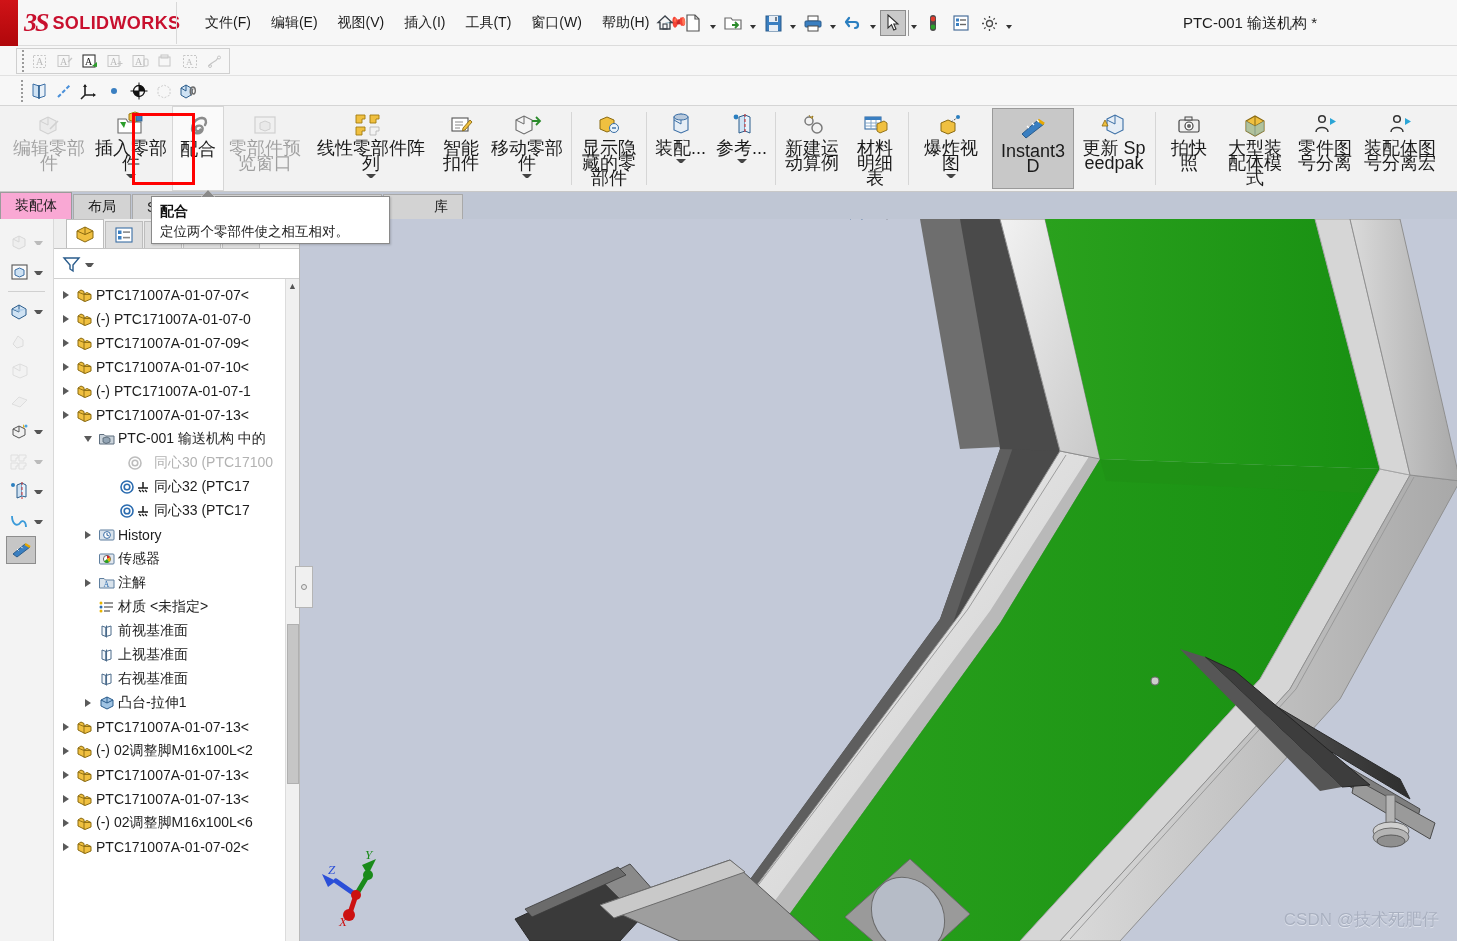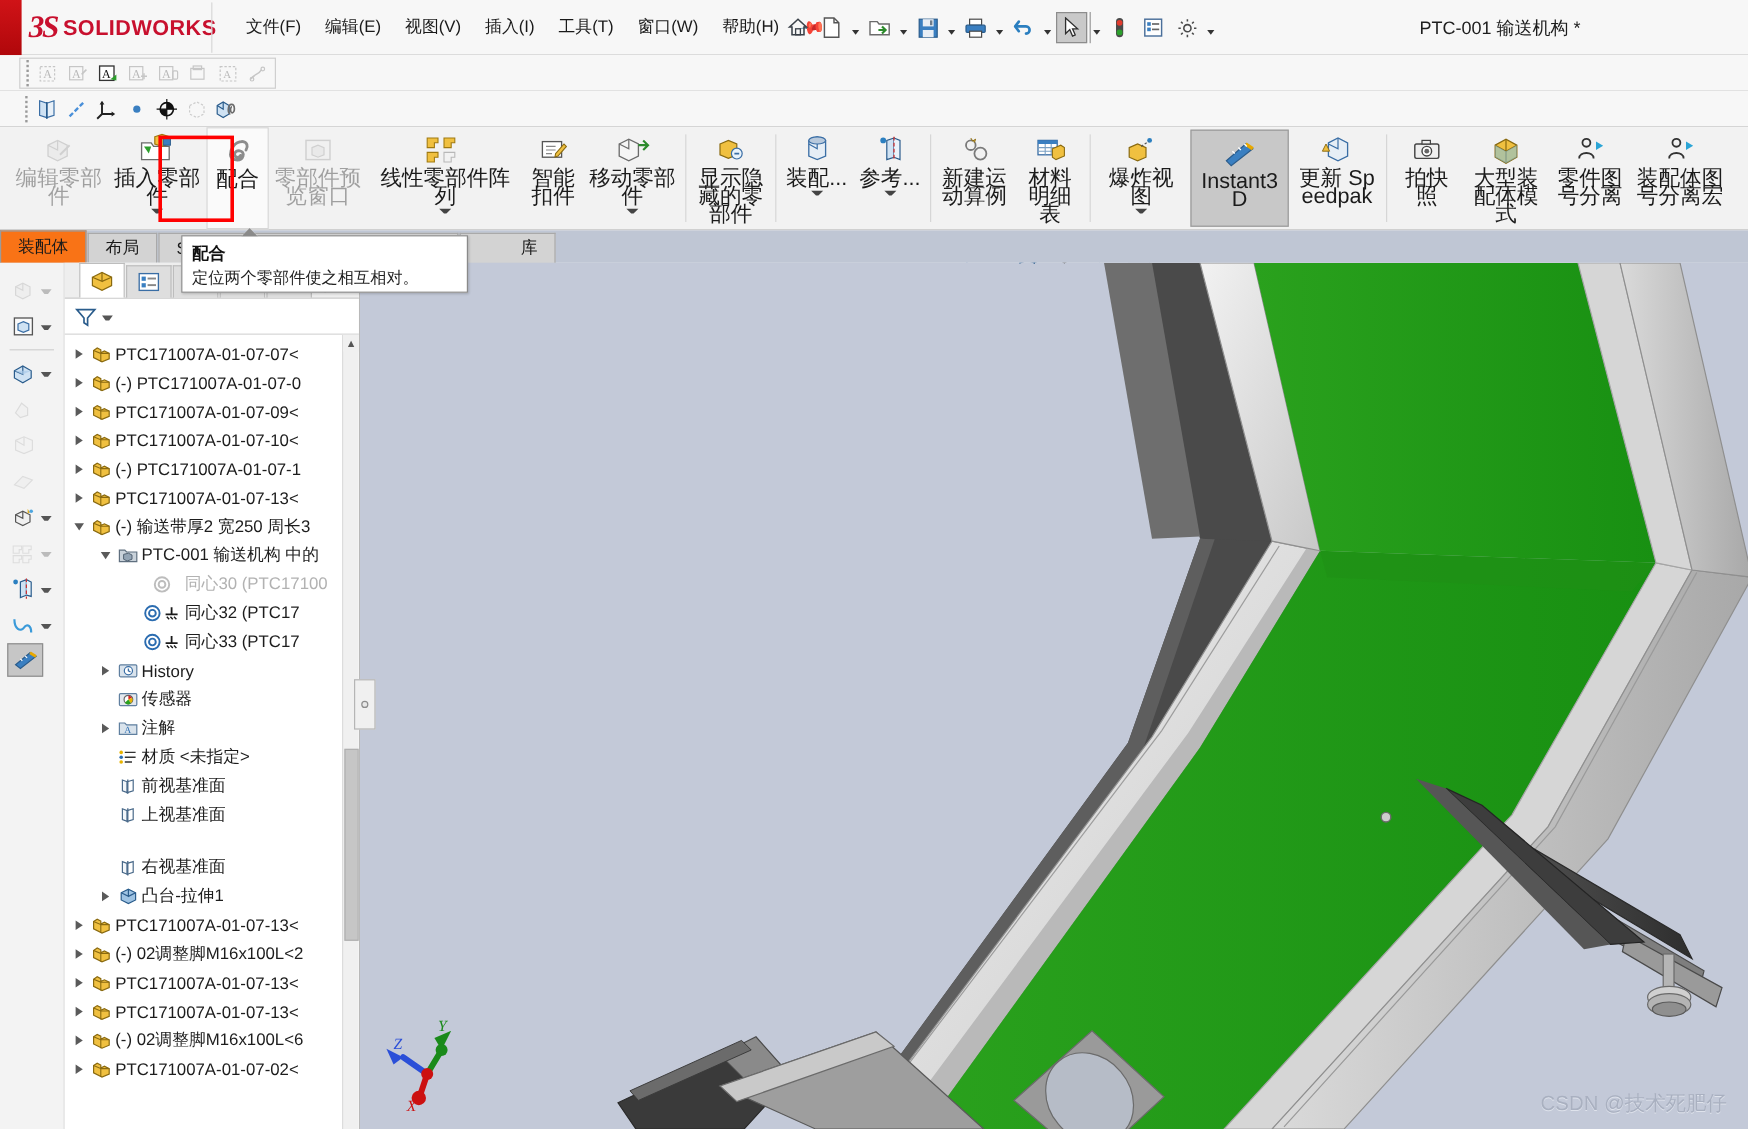--- a/index.html
+++ b/index.html
@@ -127,21 +127,21 @@
   .tabbar {
     position: absolute; left: 0; top: 192px; width: 1457px; height: 27px;
     background: #bfc6d4; display:flex; align-items:flex-end;
   }
   .tab {
     height: 25px; padding: 0 14px; display:flex; align-items:center;
     font-size: 14px; color: #1a1a1a;
     background: #d3d3d3; border:1px solid #a9a9a9; border-bottom:none;
     margin-right: 1px; cursor:default;
   }
-  .tab.active { background: #f97316; border-color:#9b9b9b; height:27px; }
+  .tab.active { background: #f9a8d4; border-color:#9b9b9b; height:27px; }
 
   
   .tooltip {
     position: absolute; left: 151px; top: 196px; width: 239px; height: 48px;
     background: #ffffff; border: 1px solid #8a8a8a; z-index: 60;
     padding: 5px 8px 5px 8px;
     box-shadow: 1px 1px 2px rgba(0,0,0,0.18);
   }
   .tooltip-arrow {
     position: absolute; left: 49px; top: -7px; width: 14px; height: 7px;
@@ -949,33 +949,20 @@
             </div>
             <div class="t-ico">
               <svg width="18" height="16" viewBox="0 0 18 16">
                 <path d="M2 5 L5 3 L8 4.5 L8 7 L11 5.5 L15 7.5 L15 12 L9 14.5 L2 11 Z" fill="#f0c040" stroke="#8a6a10" stroke-width="1"></path>
                 <path d="M2 5 L8 7.5 L8 14.5" fill="none" stroke="#8a6a10" stroke-width=".9"></path>
                 <path d="M8 7.5 L15 7.5" fill="none" stroke="#8a6a10" stroke-width=".9"></path>
               </svg>
             </div>
             <div class="t-label">PTC171007A-01-07-13&lt;</div>
           </div>
-          <div class="trow" style="padding-left: 4px;">
-            <div class="t-arrow open">
-              <i></i>
-            </div>
-            <div class="t-ico">
-              <svg width="18" height="16" viewBox="0 0 18 16">
-                <path d="M2 5 L5 3 L8 4.5 L8 7 L11 5.5 L15 7.5 L15 12 L9 14.5 L2 11 Z" fill="#f0c040" stroke="#8a6a10" stroke-width="1"></path>
-                <path d="M2 5 L8 7.5 L8 14.5" fill="none" stroke="#8a6a10" stroke-width=".9"></path>
-                <path d="M8 7.5 L15 7.5" fill="none" stroke="#8a6a10" stroke-width=".9"></path>
-              </svg>
-            </div>
-            <div class="t-label">(-) 输送带厚2 宽250 周长3</div>
-          </div>
           <div class="trow" style="padding-left: 26px;">
             <div class="t-arrow open">
               <i></i>
             </div>
             <div class="t-ico">
               <svg width="18" height="16" viewBox="0 0 18 16">
                 <path d="M1.5 3.5 L6 3.5 L7.5 5 L16 5 L16 13 L1.5 13 Z" fill="#c9d2da" stroke="#5f6f7f" stroke-width="1"></path>
                 <path d="M5 7 L9 6 L12 7.5 L12 11 L8 12.5 L5 11 Z" fill="#93a4b4" stroke="#4f5f6f" stroke-width=".8"></path>
               </svg>
             </div>
@@ -1082,21 +1069,21 @@
             <div class="t-arrow"></div>
             <div class="t-ico">
               <svg width="18" height="16" viewBox="0 0 18 16">
                 <path d="M4 3 L8 4.5 L8 13.5 L4 12 Z" fill="#f2f6fa" stroke="#4a6a8a" stroke-width="1"></path>
                 <path d="M8 4.5 L13 3 L13 12 L8 13.5 Z" fill="#fff" stroke="#4a6a8a" stroke-width="1"></path>
                 <path d="M8.5 2.5 L8.5 14.5" stroke="#4a6a8a" stroke-width="1.1"></path>
               </svg>
             </div>
             <div class="t-label">上视基准面</div>
           </div>
-          <div class="trow" style="padding-left: 26px; margin-top: 20px;">
+          <div class="trow" style="padding-left: 26px;">
             <div class="t-arrow"></div>
             <div class="t-ico">
               <svg width="18" height="16" viewBox="0 0 18 16">
                 <path d="M4 3 L8 4.5 L8 13.5 L4 12 Z" fill="#f2f6fa" stroke="#4a6a8a" stroke-width="1"></path>
                 <path d="M8 4.5 L13 3 L13 12 L8 13.5 Z" fill="#fff" stroke="#4a6a8a" stroke-width="1"></path>
                 <path d="M8.5 2.5 L8.5 14.5" stroke="#4a6a8a" stroke-width="1.1"></path>
               </svg>
             </div>
             <div class="t-label">右视基准面</div>
           </div>

